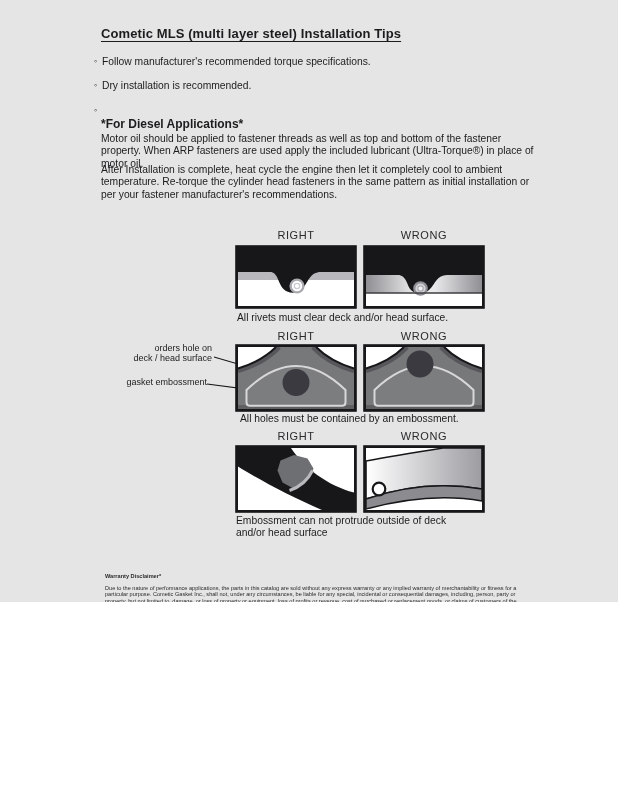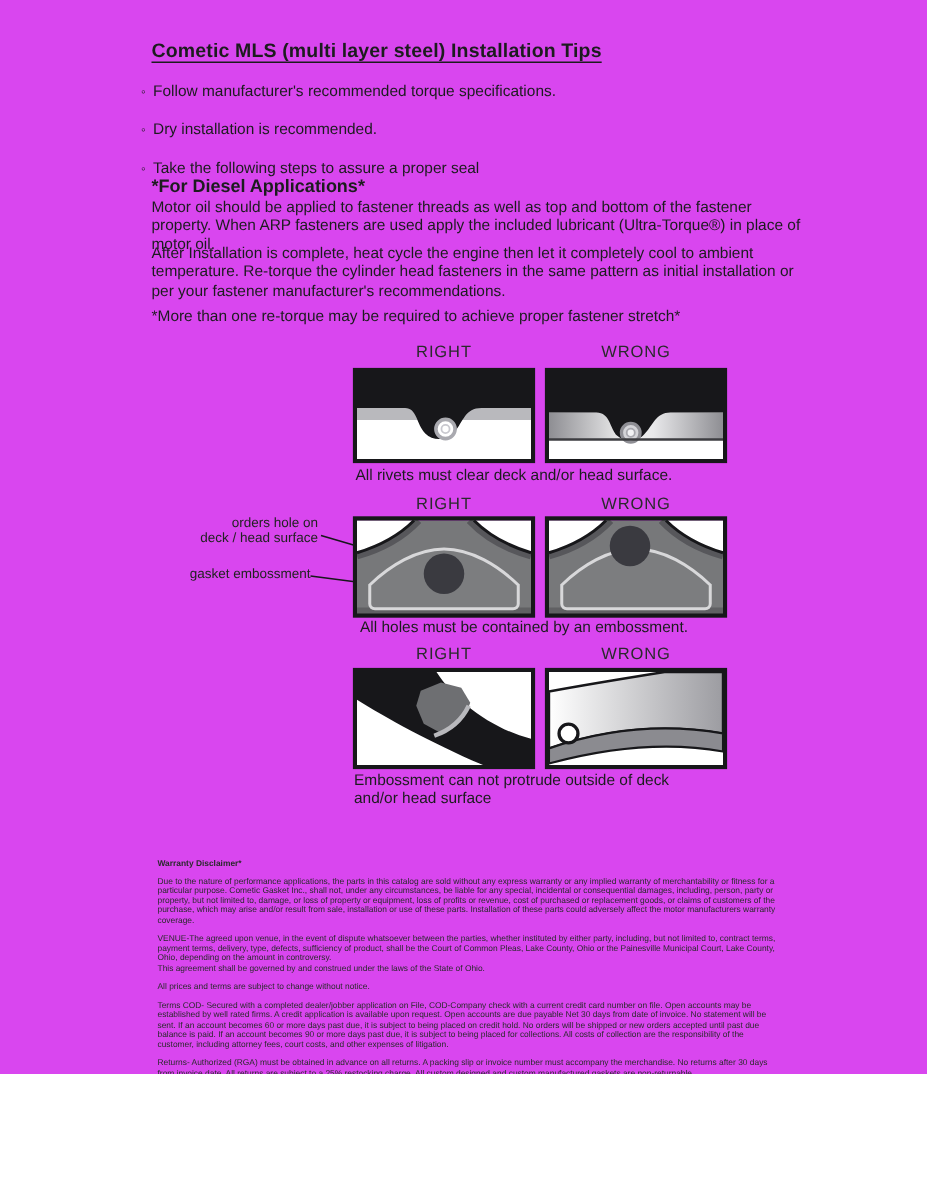--- a/index.html
+++ b/index.html
@@ -1,17 +1,17 @@
 <!DOCTYPE html>
 <html><head>
 <meta charset="utf-8">
 <style>
   html,body{margin:0;padding:0;background:#ffffff;}
   .page{
-    position:relative;width:618px;height:716px;background:#d946ef;
+    position:relative;width:618px;height:602px;background:#e5e5e5;
     font-family:"Liberation Sans", sans-serif;color:#1c1c1e;overflow:hidden;
   }
   .abs{position:absolute;}
   .title{
     font-size:13px;font-weight:bold;letter-spacing:.1px;
     text-decoration:underline;text-underline-offset:3px;text-decoration-thickness:1.3px;
   }
   .tips{font-size:10.3px;line-height:12.4px;}
   .tip{display:flex;align-items:flex-start;margin-top:12px;}
   .tip .mark{width:8px;flex:0 0 8px;text-align:left;}
@@ -40,28 +40,26 @@
     <div class="tip lvl1">
         <span class="mark"></span>
         <span>Follow manufacturer's recommended torque specifications.</span>
       </div>
     <div class="tip lvl1">
         <span class="mark"></span>
         <span>Dry installation is recommended.</span>
       </div>
     <div class="tip lvl1">
         <span class="mark"></span>
-        <span>Take the following steps to assure a proper seal</span>
       </div>
   </div>
 
   <div class="abs h2" style="left:101px;top:117px;">*For Diesel Applications*</div>
   <div class="abs body-par" style="left:101px;top:133px;width:442px;">Motor oil should be applied to fastener threads as well as top and bottom of the fastener property. When ARP fasteners are used apply the included lubricant (Ultra-Torque®) in place of motor oil.</div>
   <div class="abs body-par" style="left:101px;top:164px;width:442px;">After Installation is complete, heat cycle the engine then let it completely cool to ambient temperature. Re-torque the cylinder head fasteners in the same pattern as initial installation or per your fastener manufacturer's recommendations.</div>
-  <div class="abs body-par" style="left:101px;top:206px;width:460px;">*More than one re-torque may be required to achieve proper fastener stretch*</div>
 
   <div class="abs dlabel" style="left:235px;top:229px;width:122px;">RIGHT</div>
   <div class="abs dlabel" style="left:363px;top:229px;width:122px;">WRONG</div>
 
   <svg class="abs" style="left:235px;top:245px;" width="122" height="64" viewBox="0 0 122 64">
     <rect x="3" y="3" width="116" height="58" fill="#ffffff"></rect>
     <rect x="3" y="27" width="116" height="8" fill="#b9b9bd"></rect>
     <path d="M3,3 H119 V27 H86 C75,27 74,36 68,43 C63.5,48.5 54,49.5 48.5,44 C42.5,37.5 43,27 35,27 H3 Z" fill="#17171a"></path>
     <circle cx="62" cy="41" r="6.4" fill="#ffffff" stroke="#a9a9af" stroke-width="2.4"></circle>
     <circle cx="62" cy="41" r="2.7" fill="#ffffff" stroke="#c9c9cf" stroke-width="1.2"></circle>

